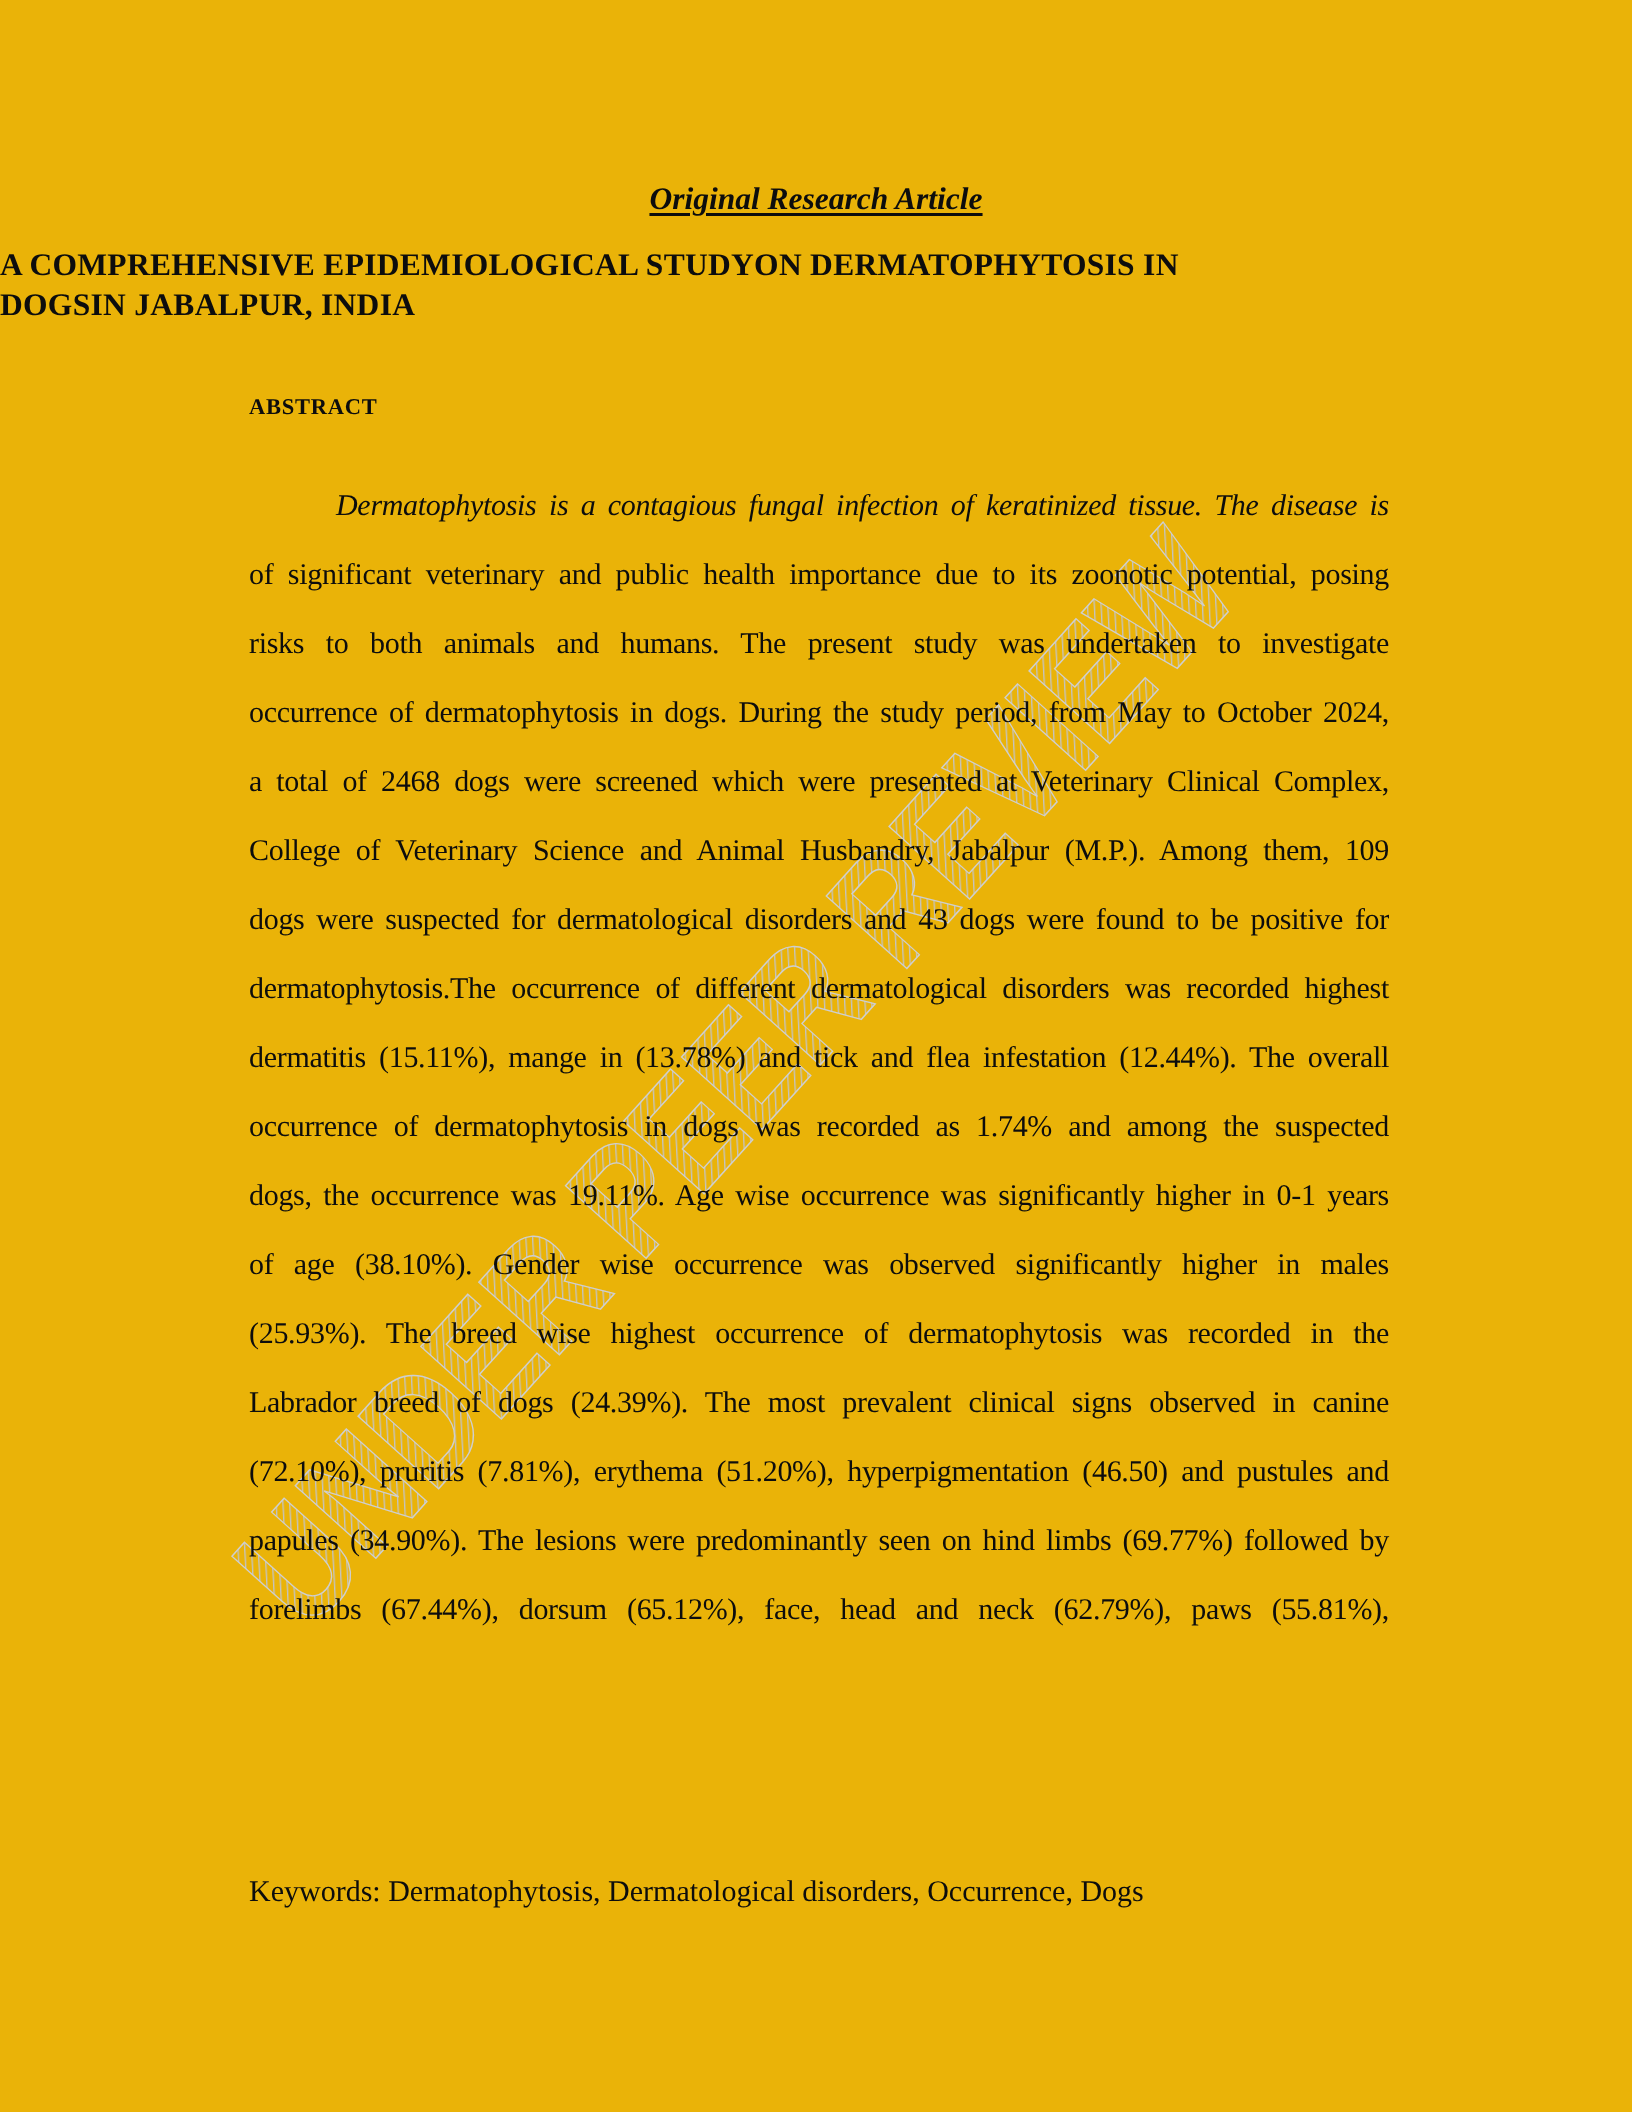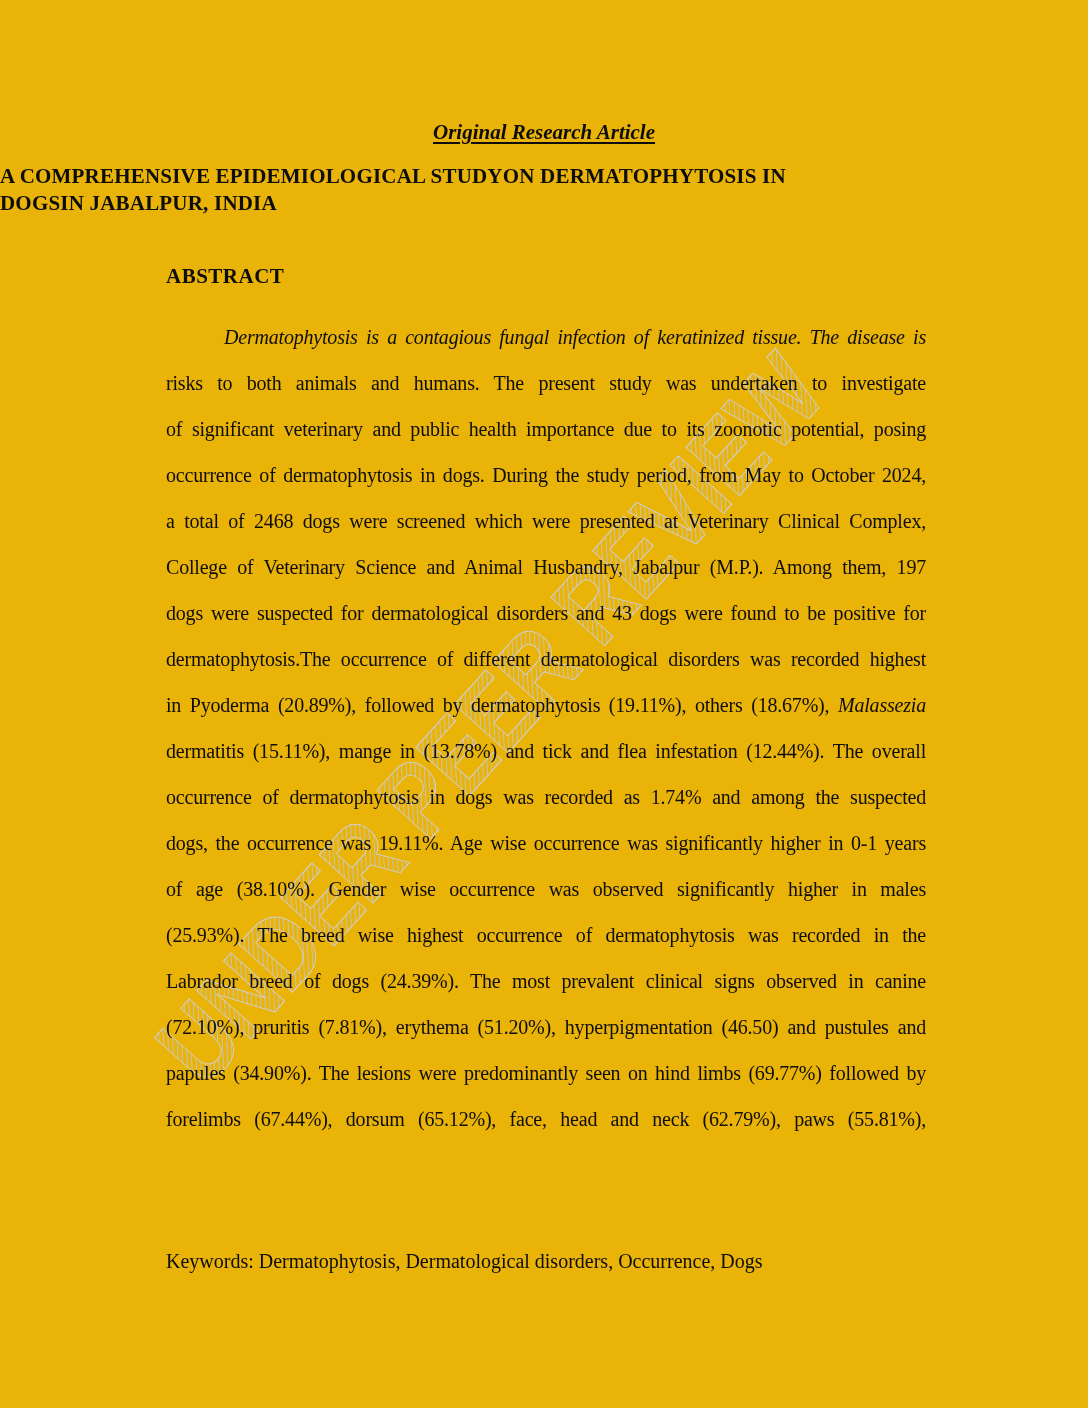--- a/index.html
+++ b/index.html
@@ -40,21 +40,21 @@
     top: 163px; left: 0; width: 100%;
     text-align: left;
     font-size: 21px;
     font-weight: bold;
     line-height: 27px;
     letter-spacing: 0.2px;
   }
   .abstract-heading {
     position: absolute;
     top: 264px; left: 166px;
-    font-size: 21px;
+    font-size: 15px;
     font-weight: bold;
     letter-spacing: 0.5px;
   }
   .abstract-body {
     position: absolute;
     top: 314px; left: 166px;
     width: 760px;
     font-size: 20px;
     letter-spacing: -0.2px;
   }
@@ -99,28 +99,27 @@
 
     <div class="main-title">
       <div>A COMPREHENSIVE EPIDEMIOLOGICAL STUDYON DERMATOPHYTOSIS IN</div>
       <div>DOGSIN JABALPUR, INDIA</div>
     </div>
 
     <div class="abstract-heading">ABSTRACT</div>
 
     <div class="abstract-body">
       <div class="line first">Dermatophytosis is a contagious fungal infection of keratinized tissue. The disease is</div>
+      <div class="line">of significant veterinary and public health importance due to its zoonotic potential, posing</div>
       <div class="line">risks to both animals and humans. The present study was undertaken to investigate</div>
-      <div class="line">of significant veterinary and public health importance due to its zoonotic potential, posing</div>
       <div class="line">occurrence of dermatophytosis in dogs. During the study period, from May to October 2024,</div>
       <div class="line">a total of 2468 dogs were screened which were presented at Veterinary Clinical Complex,</div>
-      <div class="line">College of Veterinary Science and Animal Husbandry, Jabalpur (M.P.). Among them, 197</div>
+      <div class="line">College of Veterinary Science and Animal Husbandry, Jabalpur (M.P.). Among them, 109</div>
       <div class="line">dogs were suspected for dermatological disorders and 43 dogs were found to be positive for</div>
       <div class="line">dermatophytosis.The occurrence of different dermatological disorders was recorded highest</div>
-      <div class="line"><span>in Pyoderma (20.89%), followed by dermatophytosis (19.11%), others (18.67%), </span><span class="italic">Malassezia</span></div>
       <div class="line">dermatitis (15.11%), mange in (13.78%) and tick and flea infestation (12.44%). The overall</div>
       <div class="line">occurrence of dermatophytosis in dogs was recorded as 1.74% and among the suspected</div>
       <div class="line">dogs, the occurrence was 19.11%. Age wise occurrence was significantly higher in 0-1 years</div>
       <div class="line">of age (38.10%). Gender wise occurrence was observed significantly higher in males</div>
       <div class="line">(25.93%). The breed wise highest occurrence of dermatophytosis was recorded in the</div>
       <div class="line">Labrador breed of dogs (24.39%). The most prevalent clinical signs observed in canine</div>
       <div class="line">(72.10%), pruritis (7.81%), erythema (51.20%), hyperpigmentation (46.50) and pustules and</div>
       <div class="line">papules (34.90%). The lesions were predominantly seen on hind limbs (69.77%) followed by</div>
       <div class="line">forelimbs (67.44%), dorsum (65.12%), face, head and neck (62.79%), paws (55.81%),</div>
     </div>

